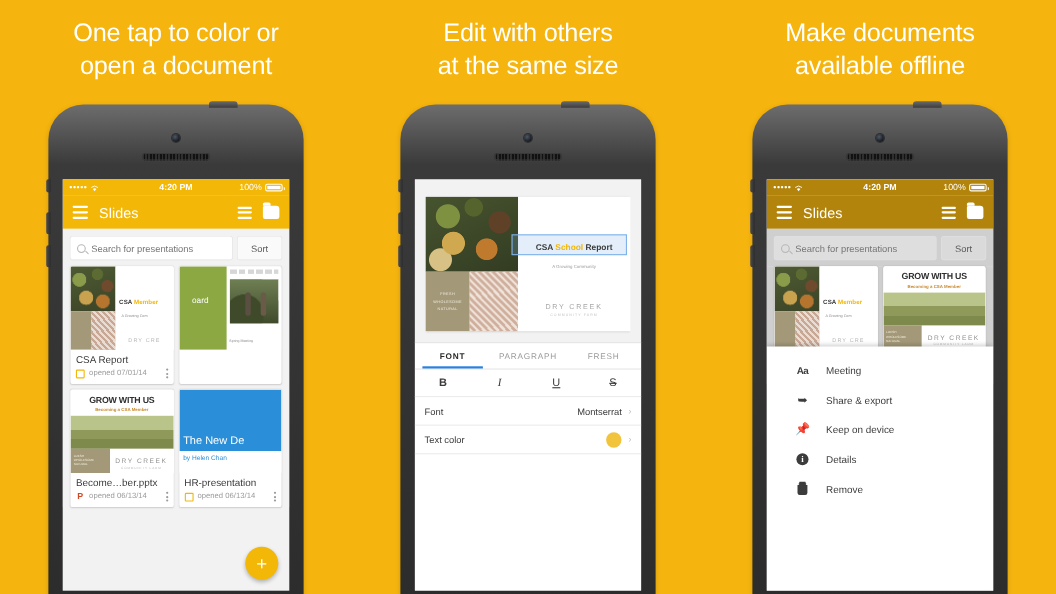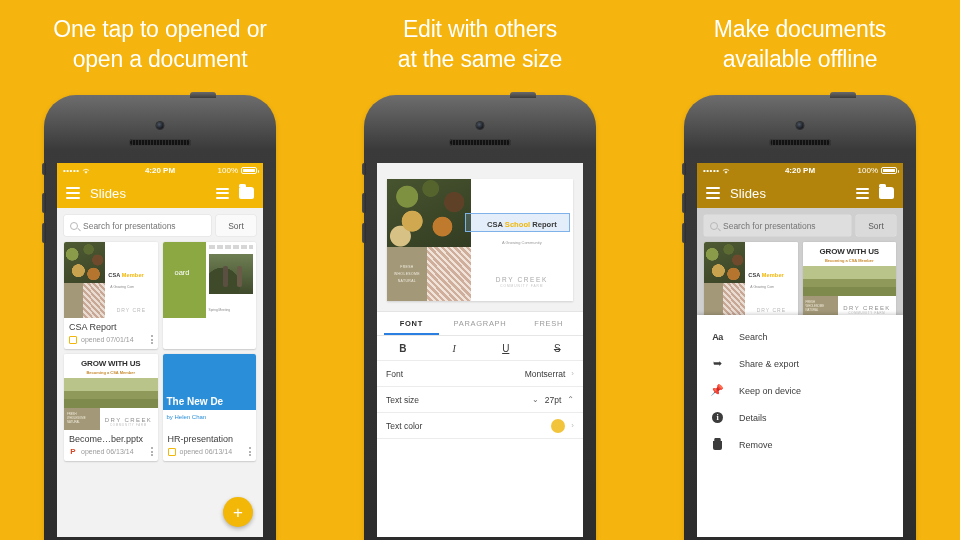--- a/index.html
+++ b/index.html
@@ -166,21 +166,21 @@
   .th-grow .h2 { text-align: center; font-size: 4px; color: #c98a2e; padding-top: 2px; font-weight: bold; }
   .th-grow .field { height: 30px; margin-top: 3px; background: linear-gradient(#b9c48a 0 42%, #8f9a5a 42% 70%, #7d8a4c 70% 100%); }
   .th-grow .lower { display: flex; height: 28px; }
   .th-grow .tanbox { width: 38%; background: #a39878; font-size: 2.8px; color: #efeada; padding: 4px 3px; line-height: 4px; }
   .th-grow .brand { flex: 1; background: #fff; display: flex; flex-direction: column; align-items: center; justify-content: center; }
   .th-grow .brand b { font-size: 6px; letter-spacing: 1.4px; color: #8f8f8f; font-weight: 400; }
   .th-grow .brand s { font-size: 2.8px; letter-spacing: .8px; color: #bcbcbc; text-decoration: none; }
 
   .th-newdeal { height: 100%; background: #fff; position: relative; }
   .th-newdeal .blue { height: 56px; background: #2a8fd8; }
-  .th-newdeal .t { position: absolute; top: 42px; left: 4px; font-size: 10px; font-weight: bold; color: #fff; white-space: nowrap; }
+  .th-newdeal .t { position: absolute; top: 42px; left: 4px; font-size: 10px; font-weight: normal; color: #fff; white-space: nowrap; }
   .th-newdeal .by { position: absolute; top: 60px; left: 4px; font-size: 6px; color: #2a8fd8; white-space: nowrap; }
 
   
   .fab {
     position: absolute; right: 10px; bottom: 10px; width: 30px; height: 30px;
     border-radius: 50%; background: #F2B707;
     box-shadow: 0 2px 4px rgba(0,0,0,.28);
     display: flex; align-items: center; justify-content: center;
     color: #fff; font-size: 17px; line-height: 1; font-weight: 300;
   }
@@ -231,41 +231,41 @@
   .fmt-row { height: 26px; display: flex; align-items: center; padding: 0 9px; border-bottom: .5px solid #ececec; font-size: 8.5px; color: #3a3a3a; }
   .fmt-row .lbl { flex: 1; }
   .fmt-row .val { color: #3a3a3a; font-size: 8.5px; }
   .chev { color: #bdbdbd; font-size: 8px; margin-left: 6px; }
   .stepper { display: flex; align-items: center; gap: 6px; }
   .stepper .ar { color: #6b6b6b; font-size: 8px; }
   .swatch { width: 14px; height: 14px; border-radius: 50%; background: #F2C43C; }
   .menu {
     position: absolute; left: 0; right: 0; bottom: 0; top: 152px;
     background: #fff; box-shadow: 0 -1px 4px rgba(0,0,0,.2);
-    padding: 8px 0;
+    padding: 8px 12px;
   }
   .menu-item { height: 27px; display: flex; align-items: center; padding: 0 14px; gap: 15px; }
   .menu-ic { width: 13px; display: flex; align-items: center; justify-content: center; color: #3c3c3c; }
   .menu-label { font-size: 9px; color: #3c3c3c; }
   .ic-aa { font-size: 9px; font-weight: bold; letter-spacing: -.5px; }
   .ic-share { font-size: 11px; }
   .ic-pin { font-size: 11px; }
   .ic-info { width: 11px; height: 11px; border-radius: 50%; background: #3c3c3c; color: #fff; font-size: 8px; font-weight: bold; display: flex; align-items: center; justify-content: center; font-family: "Liberation Serif", serif; }
   .ic-trash { position: relative; width: 9px; height: 11px; }
   .ic-trash::before { content: ""; position: absolute; top: 2px; left: 0; width: 9px; height: 9px; background: #3c3c3c; border-radius: 0 0 2px 2px; }
   .ic-trash::after { content: ""; position: absolute; top: 0; left: 1px; width: 7px; height: 2px; background: #3c3c3c; border-radius: 1px; box-shadow: 0 -1.5px 0 -0.5px #3c3c3c; }
 </style>
 </head>
 <body>
 
 <div class="stage">
 
   <div class="panel p1">
     <div class="caption">
-      <span class="ln">One tap to opened or</span>
+      <span class="ln">One tap to color or</span>
       <span class="ln">open a document</span>
     </div>
 
     <div class="phone">
       <div class="btn-power"></div>
       <div class="btn-ring"></div>
       <div class="btn-vol v1"></div>
       <div class="btn-vol v2"></div>
       <div class="camera"></div>
       <div class="speaker"></div>
@@ -468,28 +468,20 @@
               <div class="i">I</div>
               <div class="u">U</div>
               <div class="s">S</div>
             </div>
             <div class="fmt-row">
               <span class="lbl">Font</span>
               <span class="val">Montserrat</span>
               <span class="chev">›</span>
             </div>
             <div class="fmt-row">
-              <span class="lbl">Text size</span>
-              <span class="stepper">
-                <span class="ar">⌄</span>
-                <span class="val">27pt</span>
-                <span class="ar">⌃</span>
-              </span>
-            </div>
-            <div class="fmt-row">
               <span class="lbl">Text color</span>
               <span class="swatch"></span>
               <span class="chev">›</span>
             </div>
           </div>
         </div>
       </div>
     </div>
   </div>
 
@@ -607,21 +599,21 @@
                     <i></i>
                   </span>
               </div>
             </div>
           </div>
         </div>
 
         <div class="menu">
           <div class="menu-item">
             <span class="menu-ic ic-aa">Aa</span>
-            <span class="menu-label">Search</span>
+            <span class="menu-label">Meeting</span>
           </div>
           <div class="menu-item">
             <span class="menu-ic ic-share">➥</span>
             <span class="menu-label">Share &amp; export</span>
           </div>
           <div class="menu-item">
             <span class="menu-ic ic-pin">📌</span>
             <span class="menu-label">Keep on device</span>
           </div>
           <div class="menu-item">

